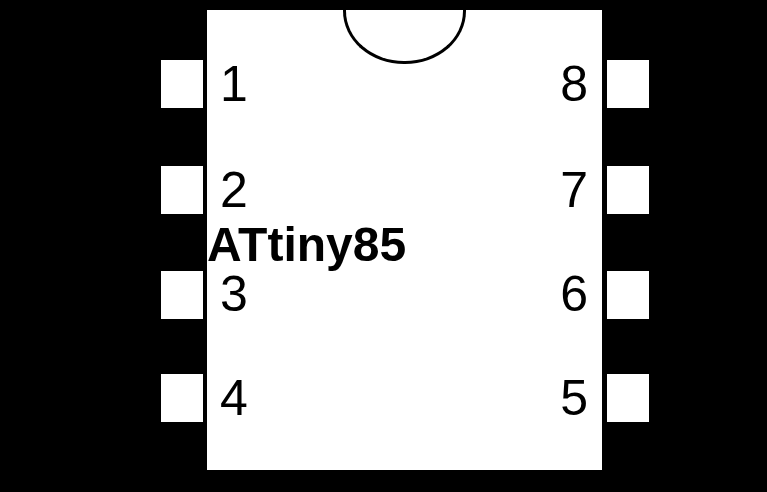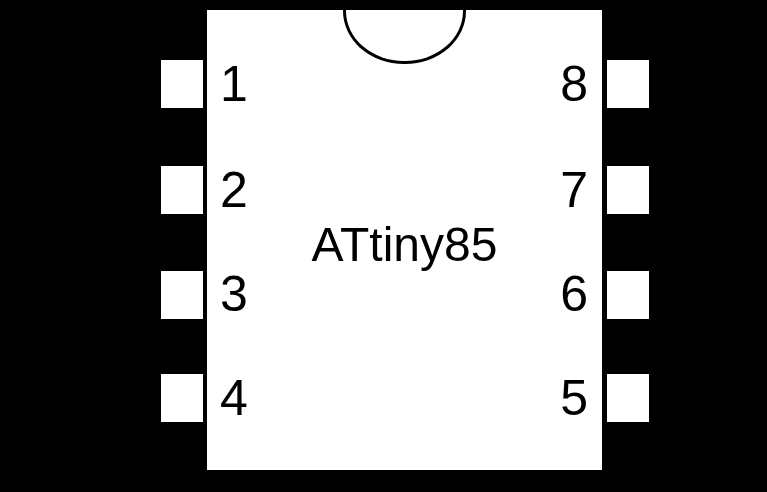--- a/index.html
+++ b/index.html
@@ -37,23 +37,22 @@
     border: 3px solid var(--outline, #000000);
     border-top: none;
     border-radius: 0 0 61px 61px / 0 0 53px 53px;
   }
   .chip-label {
     position: absolute;
     left: 0;
     top: 211px;
     width: 100%;
     line-height: 48px;
-    text-align: center;
     font-size: 48px;
-    font-weight: normal;
+    font-weight: bold;
     color: var(--text, #000000);
     letter-spacing: 0px;
   }
   .pin-num {
     position: absolute;
     font-size: 50px;
     line-height: 52px;
     color: var(--text, #000000);
     font-weight: normal;
   }

